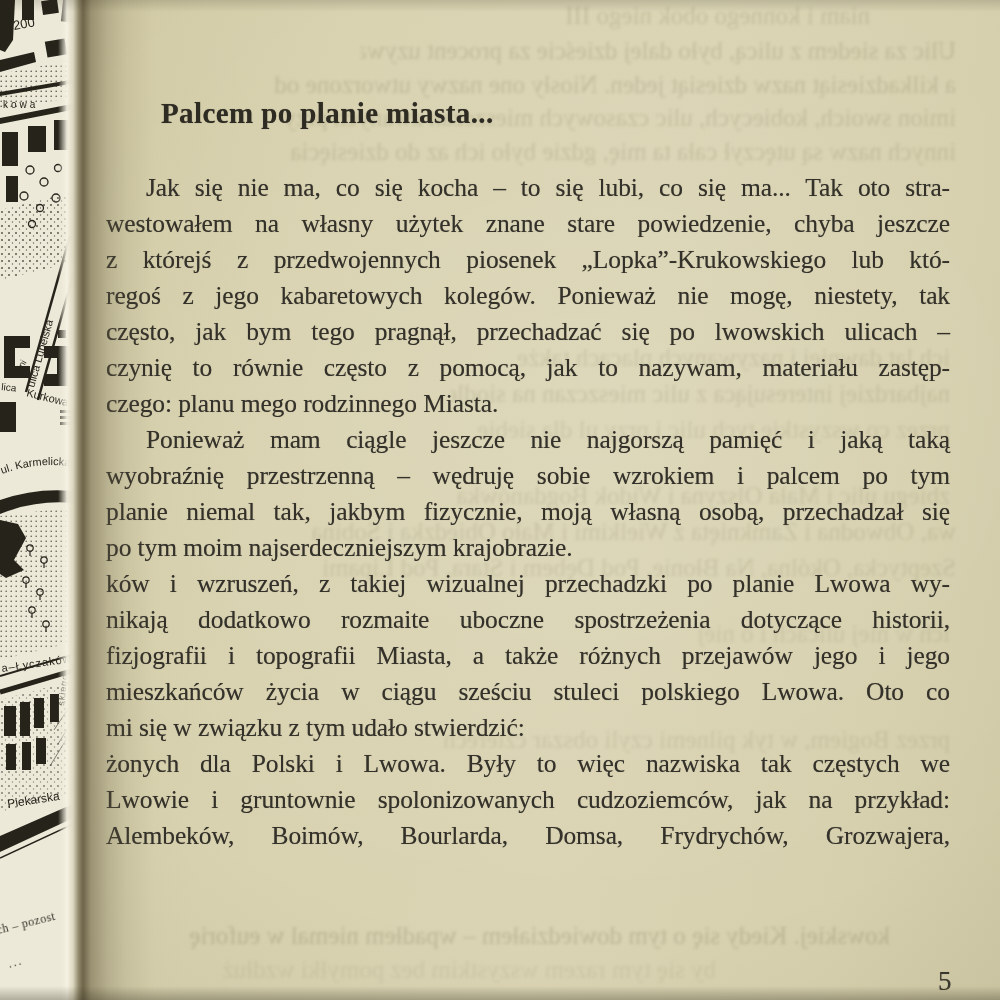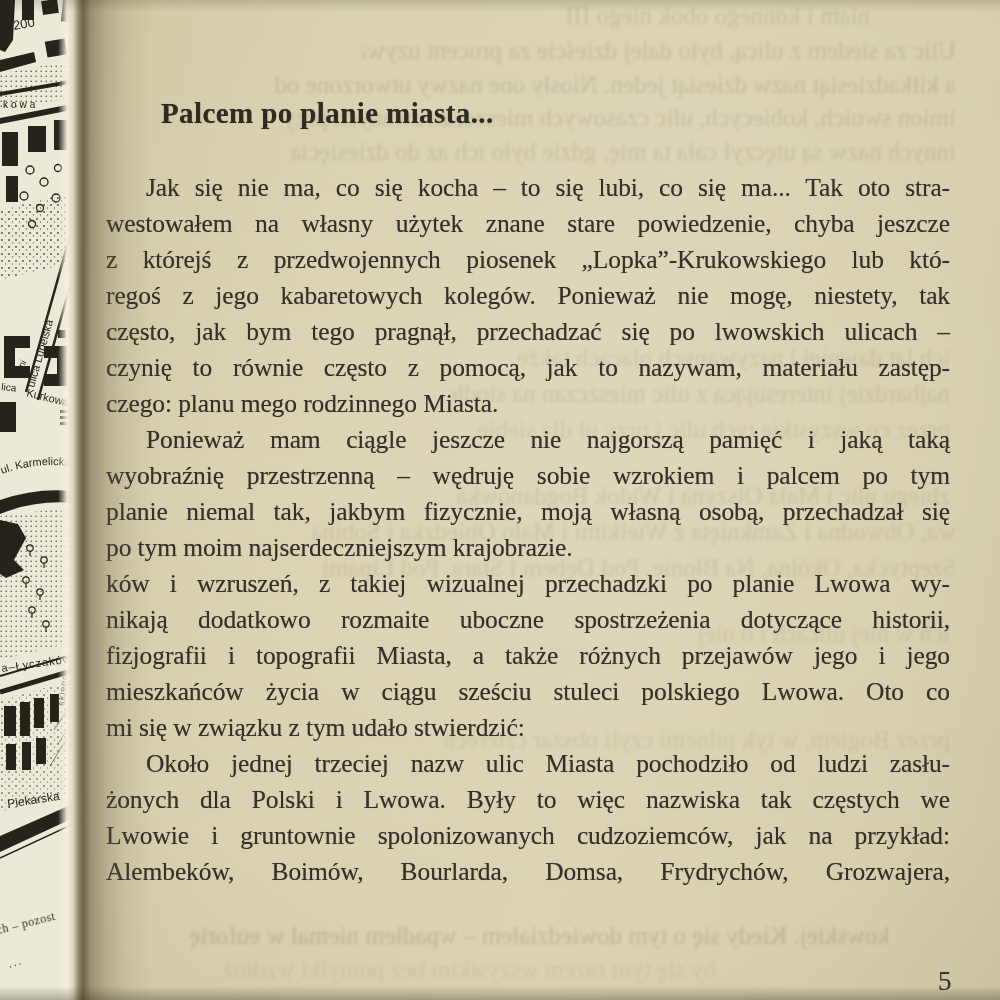--- a/index.html
+++ b/index.html
@@ -192,21 +192,20 @@
         <div class="line end">po tym moim najserdeczniejszym krajobrazie.</div>
       </div>
       <div class="para">
         <div class="line">ków i wzruszeń, z takiej wizualnej przechadzki po planie Lwowa wy-</div>
         <div class="line">nikają dodatkowo rozmaite uboczne spostrzeżenia dotyczące historii,</div>
         <div class="line">fizjografii i topografii Miasta, a także różnych przejawów jego i jego</div>
         <div class="line">mieszkańców życia w ciągu sześciu stuleci polskiego Lwowa. Oto co</div>
         <div class="line end">mi się w związku z tym udało stwierdzić:</div>
       </div>
       <div class="para">
-        <div class="line first">Około jednej trzeciej nazw ulic Miasta pochodziło od ludzi zasłu-</div>
         <div class="line">żonych dla Polski i Lwowa. Były to więc nazwiska tak częstych we</div>
         <div class="line">Lwowie i gruntownie spolonizowanych cudzoziemców, jak na przykład:</div>
         <div class="line">Alembeków, Boimów, Bourlarda, Domsa, Frydrychów, Grozwajera,</div>
       </div>
     </div>
   <div class="page-number">5</div>
 
   <div class="gutter"></div>
   <div class="top-shade"></div>
   <div class="bottom-shade"></div>

